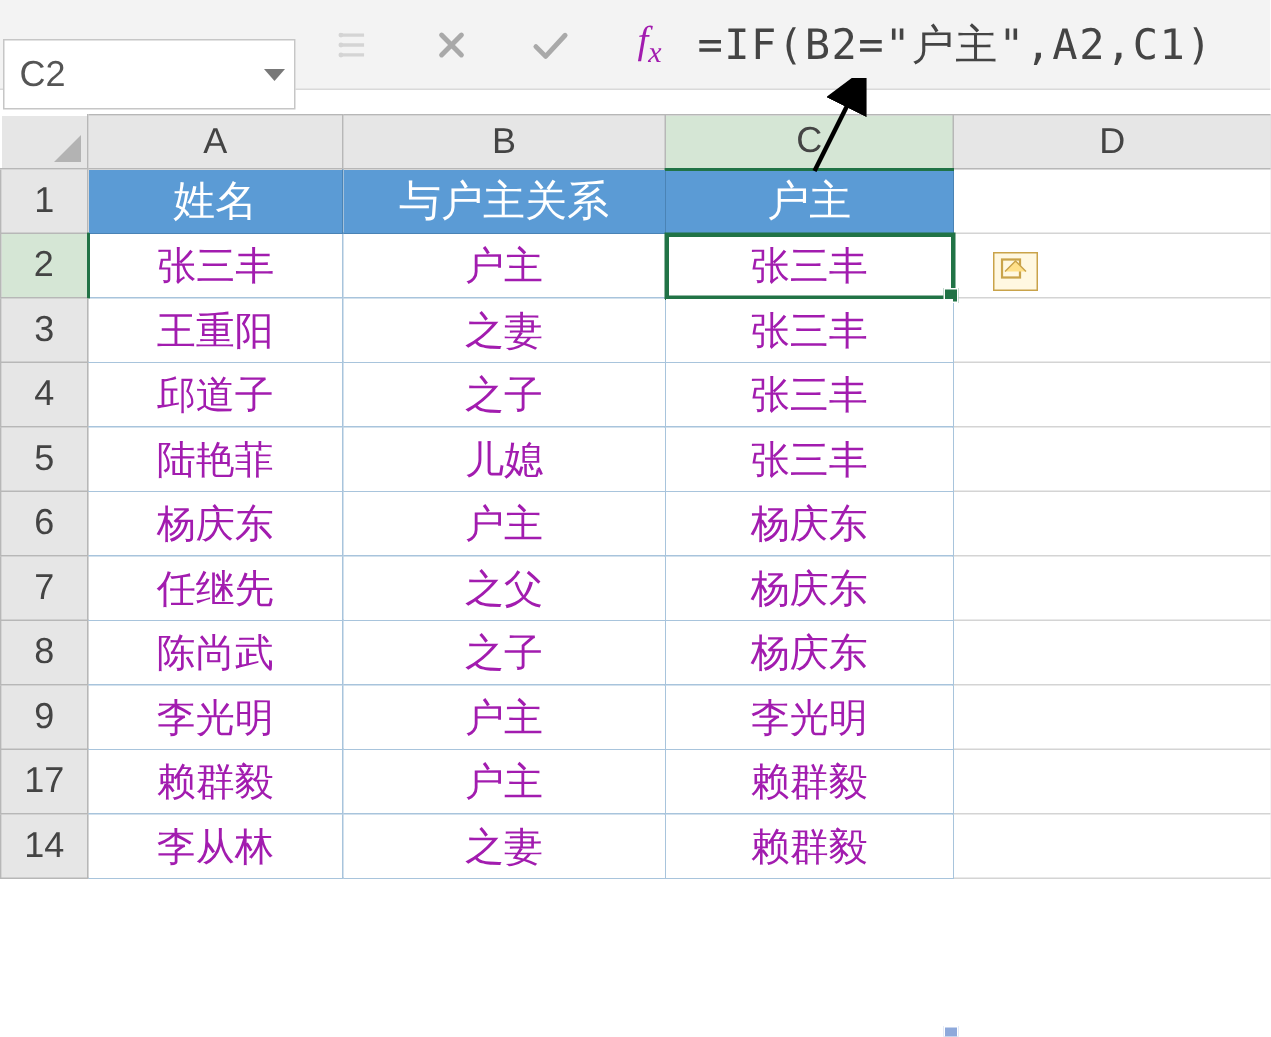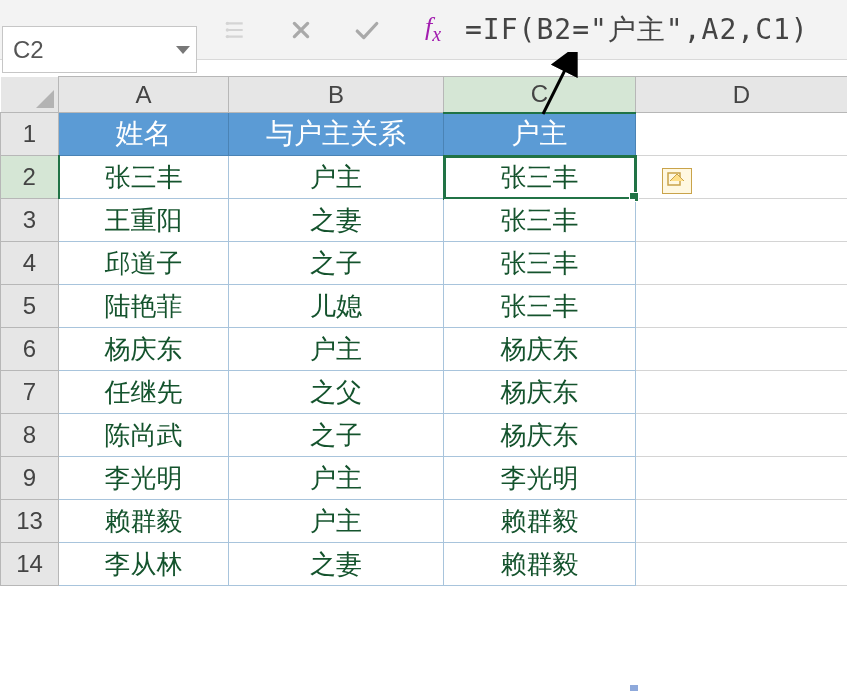--- a/index.html
+++ b/index.html
@@ -112,21 +112,21 @@
     color: #444;
     font-family: Arial, sans-serif;
     text-align: center;
   }
   th.rowhdr.selrow { background: #d5e6d5; border-right: 2px solid #217346; }
   td.cell {
     border: 1px solid #a8c4dc;
     height: 43px;
     text-align: center;
     font-size: 26px;
-    color: #14532d;
+    color: #a21caf;
     font-family: "SimSun","Microsoft YaHei",sans-serif;
     position: relative;
     background: #fff;
   }
   td.blank {
     border: 1px solid #d4d4d4;
     background: #fff;
   }
   td.header-cell {
     background: #5b9bd5;
@@ -276,21 +276,21 @@
           <td class="blank"></td>
         </tr>
         <tr>
           <th class="rowhdr">9</th>
           <td class="cell">李光明</td>
           <td class="cell">户主</td>
           <td class="cell">李光明</td>
           <td class="blank"></td>
         </tr>
         <tr>
-          <th class="rowhdr">13</th>
+          <th class="rowhdr">17</th>
           <td class="cell">赖群毅</td>
           <td class="cell">户主</td>
           <td class="cell">赖群毅</td>
           <td class="blank"></td>
         </tr>
         <tr>
           <th class="rowhdr">14</th>
           <td class="cell">李从林</td>
           <td class="cell">之妻</td>
           <td class="cell">赖群毅</td>

